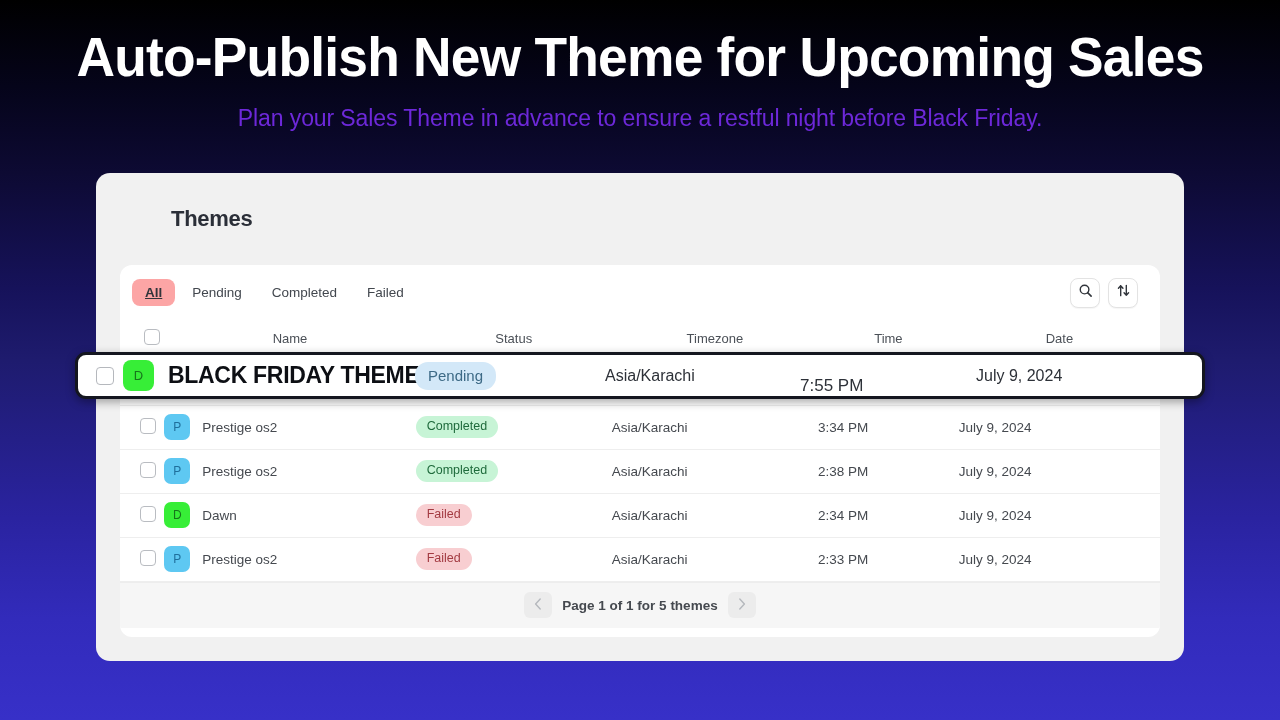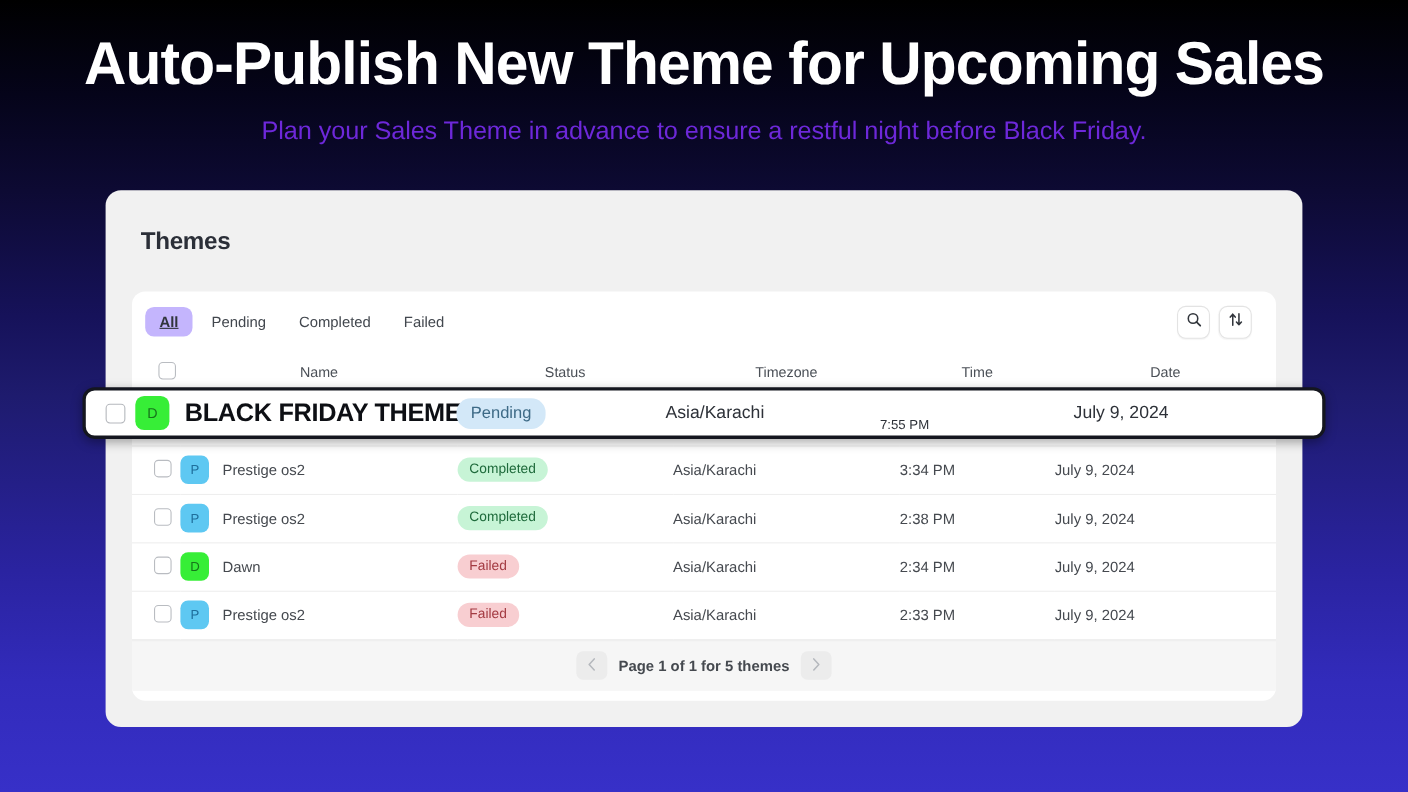--- a/index.html
+++ b/index.html
@@ -60,20 +60,21 @@
     background: #f1f1f1;
     border-radius: 14px;
   }
 
   .outer-head {
     height: 92px;
     padding: 0 32px;
     display: flex;
     align-items: center;
     justify-content: space-between;
+    margin-left: 43px;
   }
   .panel-title {
     font-size: 22px;
     font-weight: 700;
     color: #2b2f38;
     letter-spacing: -0.3px;
   }
   .schedule-btn {
     background: #2f7d45;
     color: #ffffff;
@@ -110,21 +111,21 @@
   .tabs { display: flex; align-items: center; gap: 4px; }
   .tab {
     font-size: 13.5px;
     color: #42474e;
     padding: 6px 13px;
     border-radius: 8px;
     cursor: pointer;
     white-space: nowrap;
   }
   .tab.active {
-    background: #c4b5fd;
+    background: #fca5a5;
     font-weight: 600;
     color: #31353b;
     text-decoration: underline;
   }
   .tab-actions { display: flex; align-items: center; gap: 8px; padding-right: 10px; }
   .icon-btn {
     width: 30px; height: 30px;
     border: 1px solid #e3e3e3;
     background: #ffffff;
     border-radius: 8px;
@@ -235,21 +236,21 @@
   .sp-badge {
     display: inline-block;
     background: #d3e8f8;
     color: #3d6a86;
     font-size: 15px;
     padding: 6px 13px 7px;
     border-radius: 13px;
     line-height: 1;
   }
   .sp-tz   { width: 195px; font-size: 16px; color: #2d3138; text-align: left; }
-  .sp-time { width: 176px; font-size: 12px; color: #2d3138; margin-top: 20px; }
+  .sp-time { width: 176px; font-size: 17px; color: #2d3138; margin-top: 20px; }
   .sp-date { flex: 1; font-size: 16px; color: #2d3138; }
 
   
   .pager {
     height: 46px;
     background: #f6f6f6;
     border-top: 1px solid #ededed;
     display: flex;
     align-items: center;
     justify-content: center;

